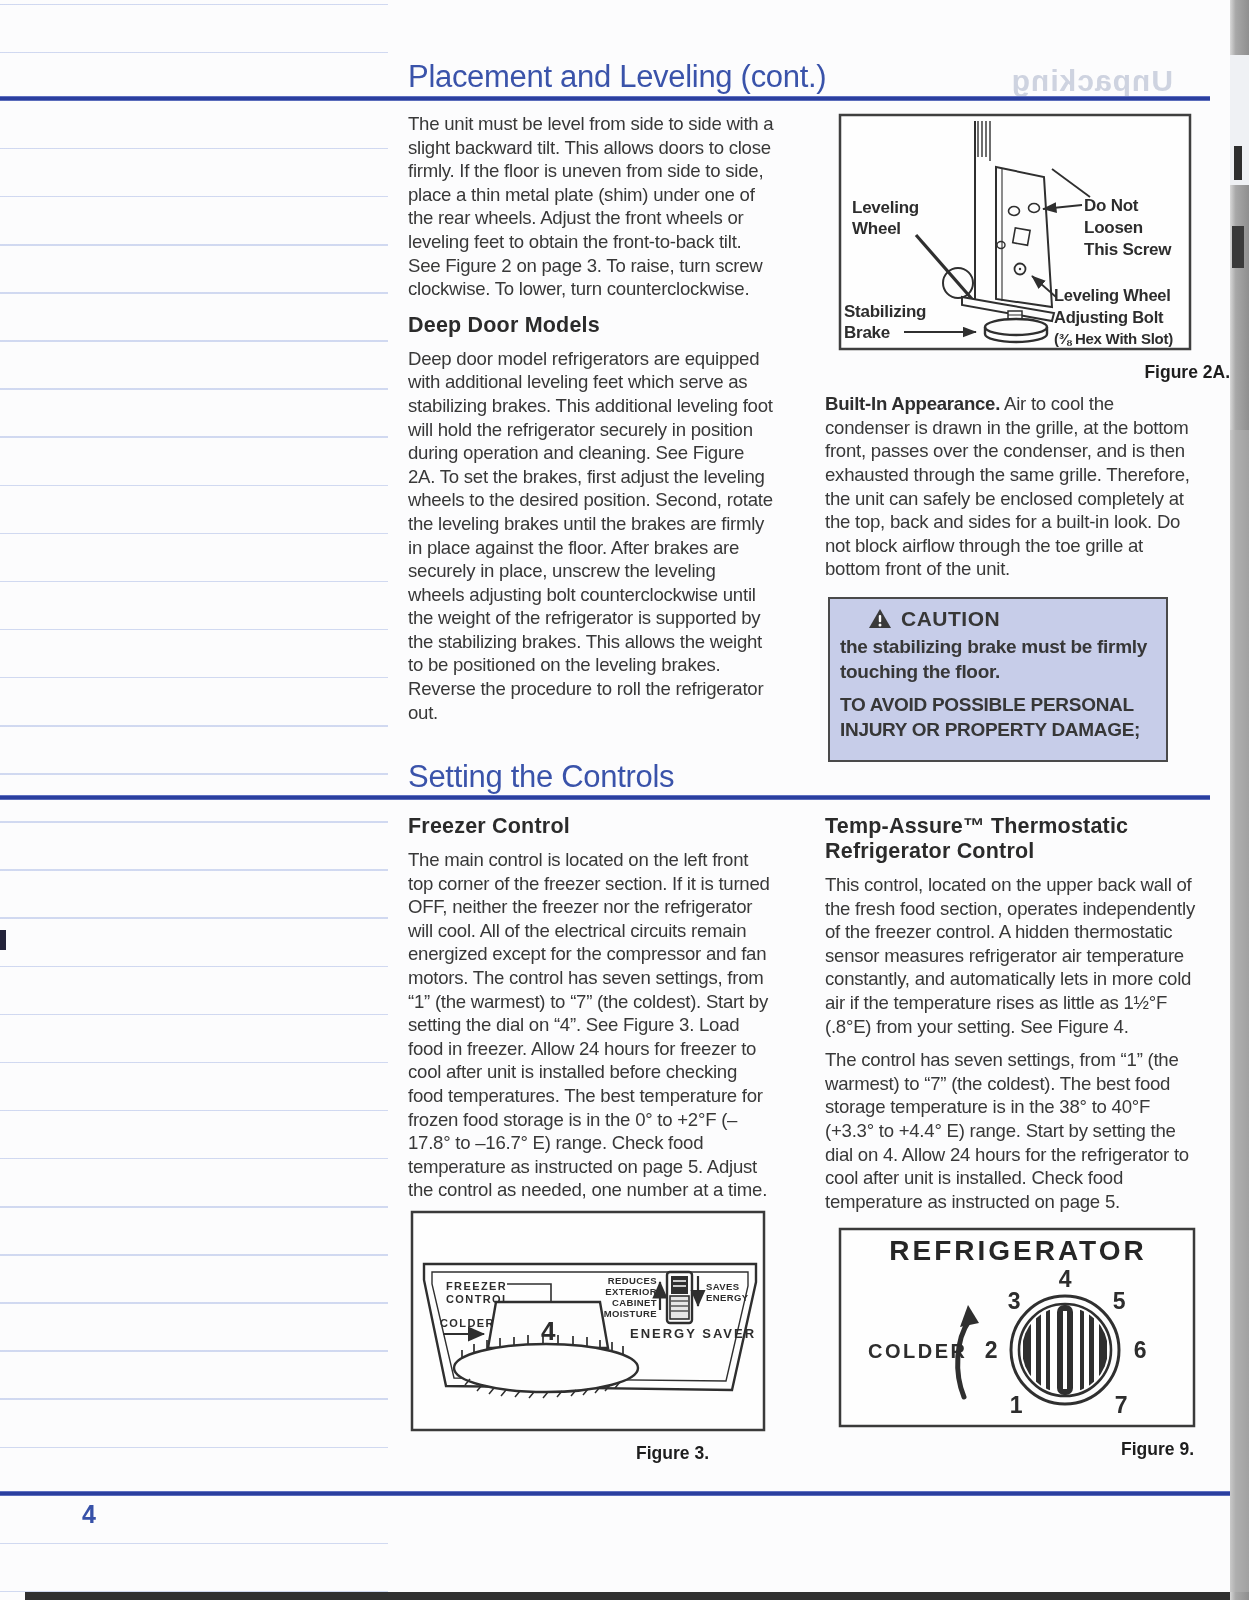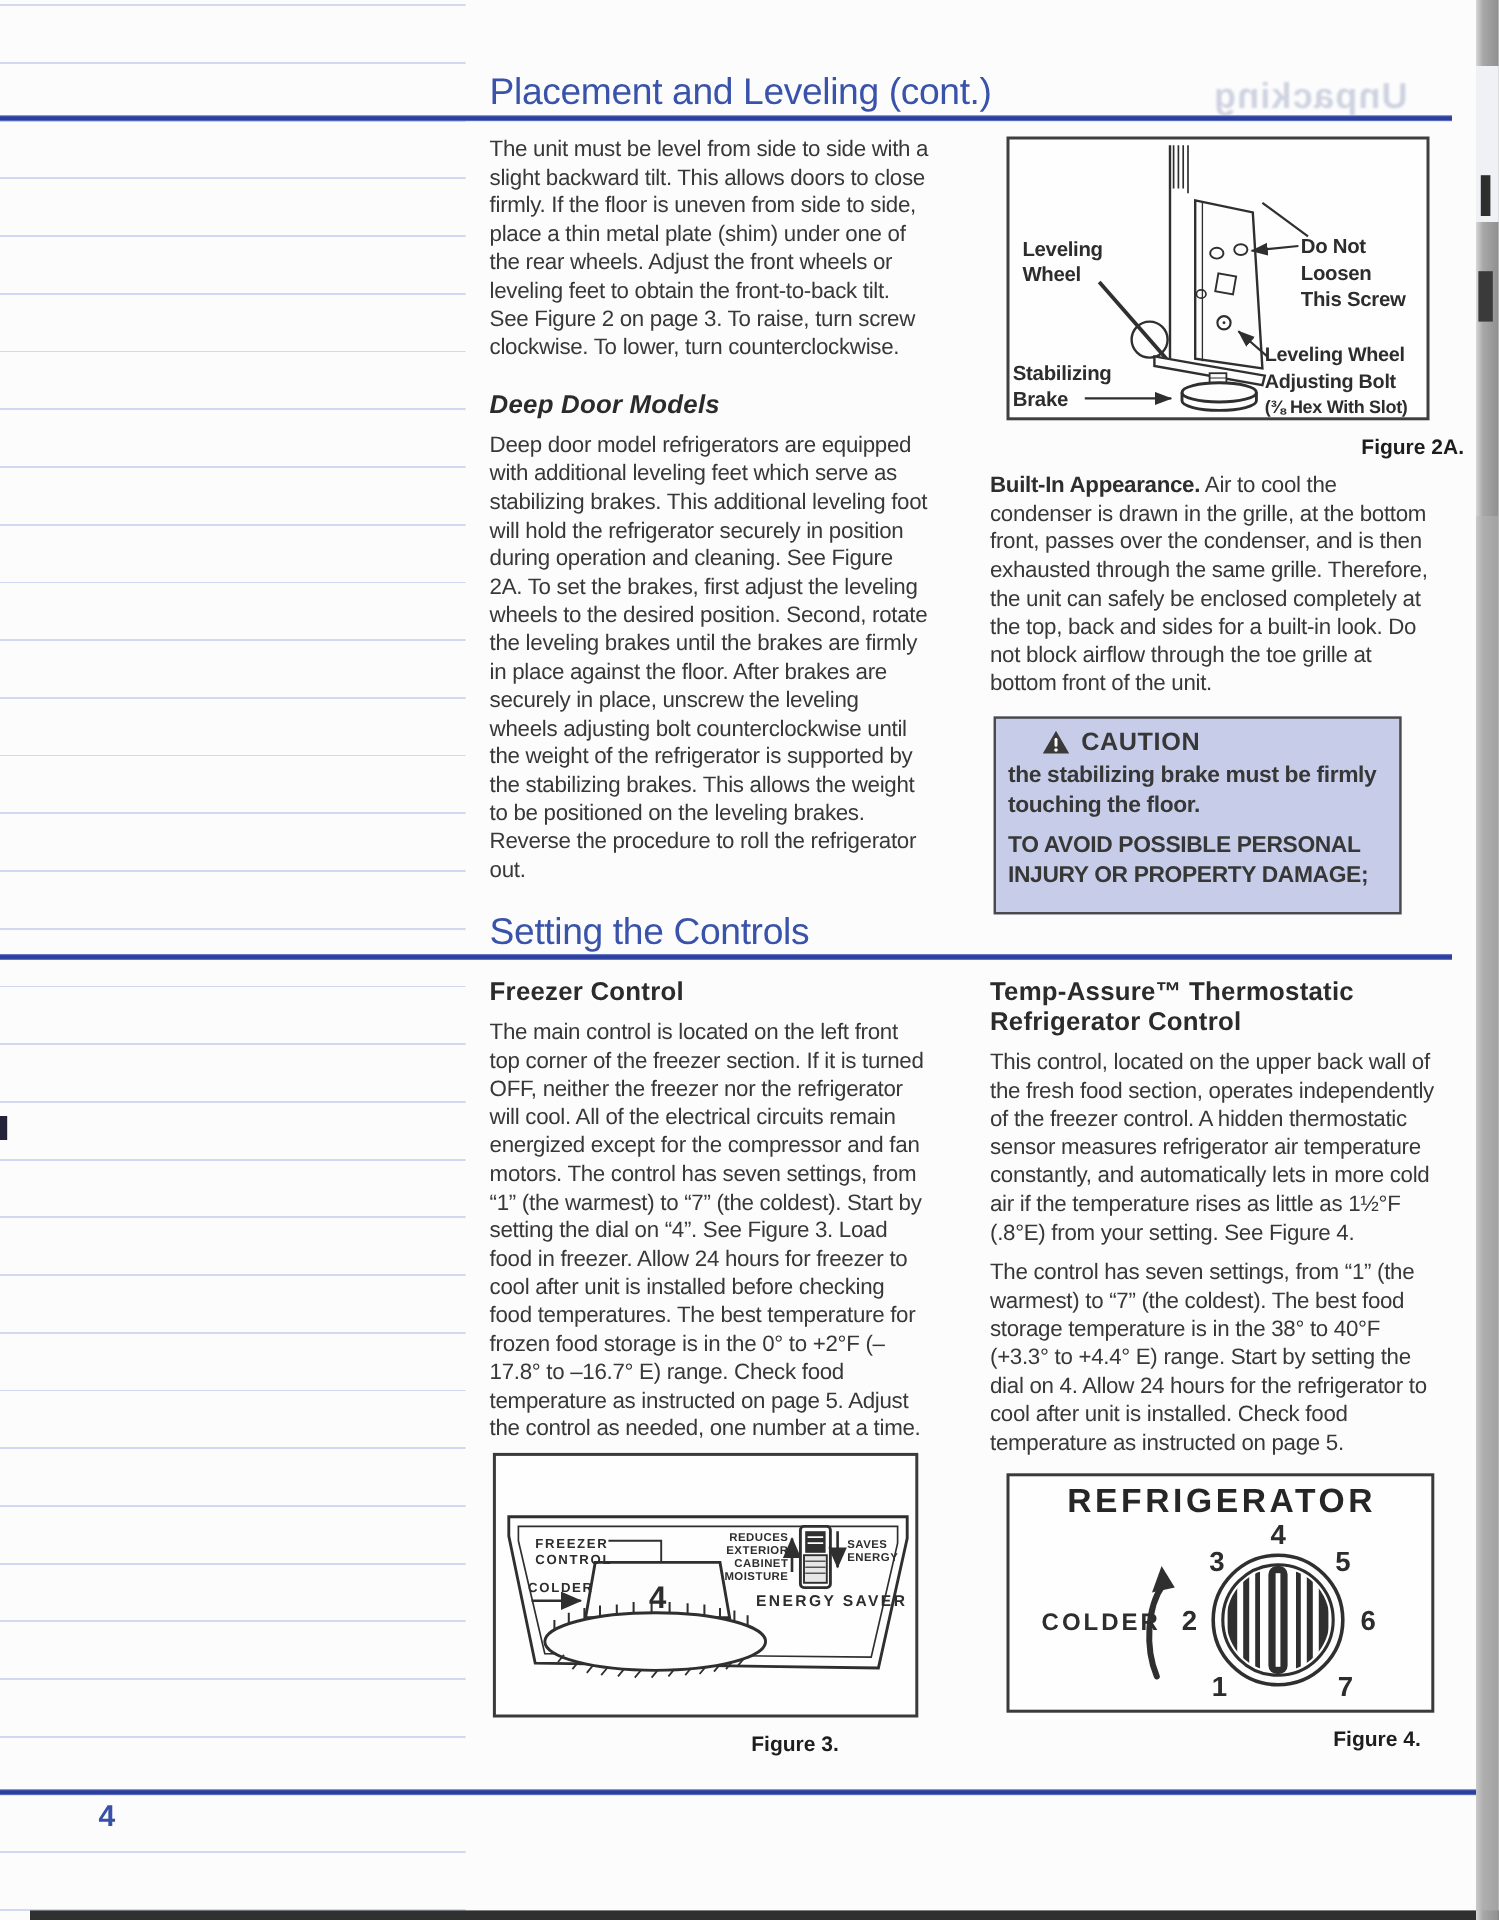--- a/index.html
+++ b/index.html
@@ -37,25 +37,25 @@
   .rule{
     position:absolute;left:0;height:5px;
     background:linear-gradient(to bottom,#7c8bd2,var(--rule_blue) 28%,var(--rule_blue) 72%,#7787cc);
   }
   .col{position:absolute;font-size:18.6px;line-height:23.6px;letter-spacing:-0.25px;}
   .col p{margin:0 0 8px 0;}
   .subheading{
     font-size:21.5px;color:#2b2b2b;letter-spacing:.2px;
     margin:0 0 9px 0;line-height:25px;font-weight:bold;
   }
-  .mt{margin-top:24px;font-style:italic;}
+  .mt{margin-top:12px;}
   .lead-bold{font-weight:bold;color:#2e2e2e;}
   .fig-caption{
     text-align:right;font-weight:bold;font-size:17.5px;color:#1d1d1d;
-    margin:4px 12px 0 0;letter-spacing:0;
+    margin:4px 2px 0 0;letter-spacing:0;
   }
   .fig2a-wrap{margin:1px 0 0 13px;width:394px;}
   .fig3-wrap{margin:8px 0 0 2px;width:301px;}
   .fig4-wrap{margin:14px 0 0 13px;width:358px;}
 
   .caution-box{
     margin:16px 0 0 3px;width:340px;
     background:var(--caution_bg);
     border:2.5px solid #4a4a4a;
     padding:6px 8px 10px 10px;
@@ -250,21 +250,21 @@
       </g>
       <text class="t23" x="227" y="60" text-anchor="middle">4</text>
       <text class="t23" x="176" y="82" text-anchor="middle">3</text>
       <text class="t23" x="281" y="82" text-anchor="middle">5</text>
       <text class="t23" x="153" y="131" text-anchor="middle">2</text>
       <text class="t23" x="302" y="131" text-anchor="middle">6</text>
       <text class="t23" x="178" y="186" text-anchor="middle">1</text>
       <text class="t23" x="283" y="186" text-anchor="middle">7</text>
       <text class="t20" x="30" y="131">COLDER</text>
     </svg>
-    <div class="fig-caption">Figure 4.</div>
+    <div class="fig-caption">Figure 9.</div>
   </div>
 </div>
 
 <div class="rule" style="top:1491px;width:1244px;"></div>
 <div class="page-number">4</div>
 <div class="bottom-band"></div>
 <div class="left-edge-mark"></div>
 
 <div class="edge-band">
   <div class="edge-light"></div>

